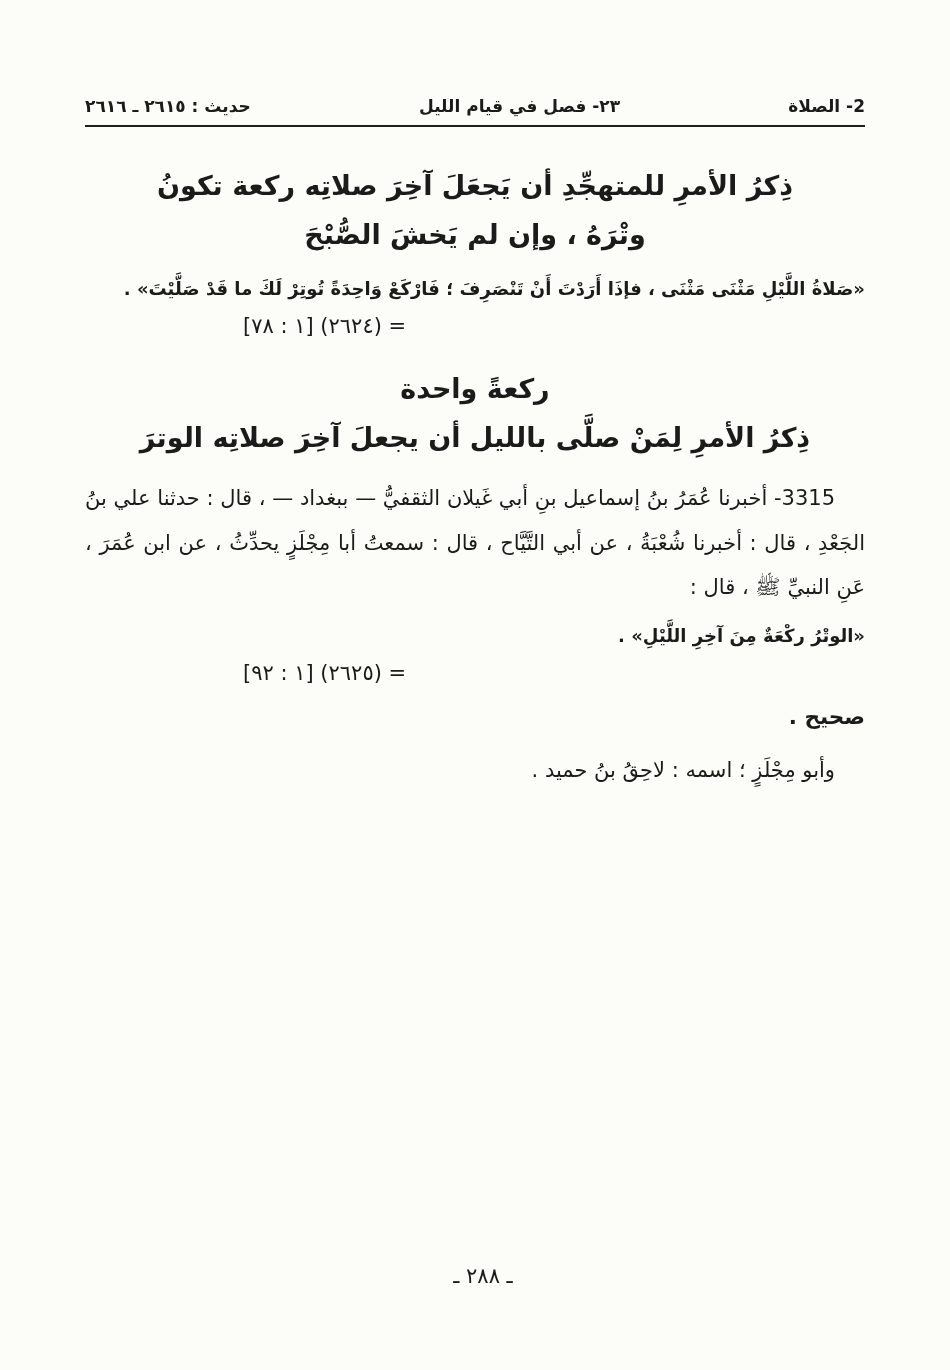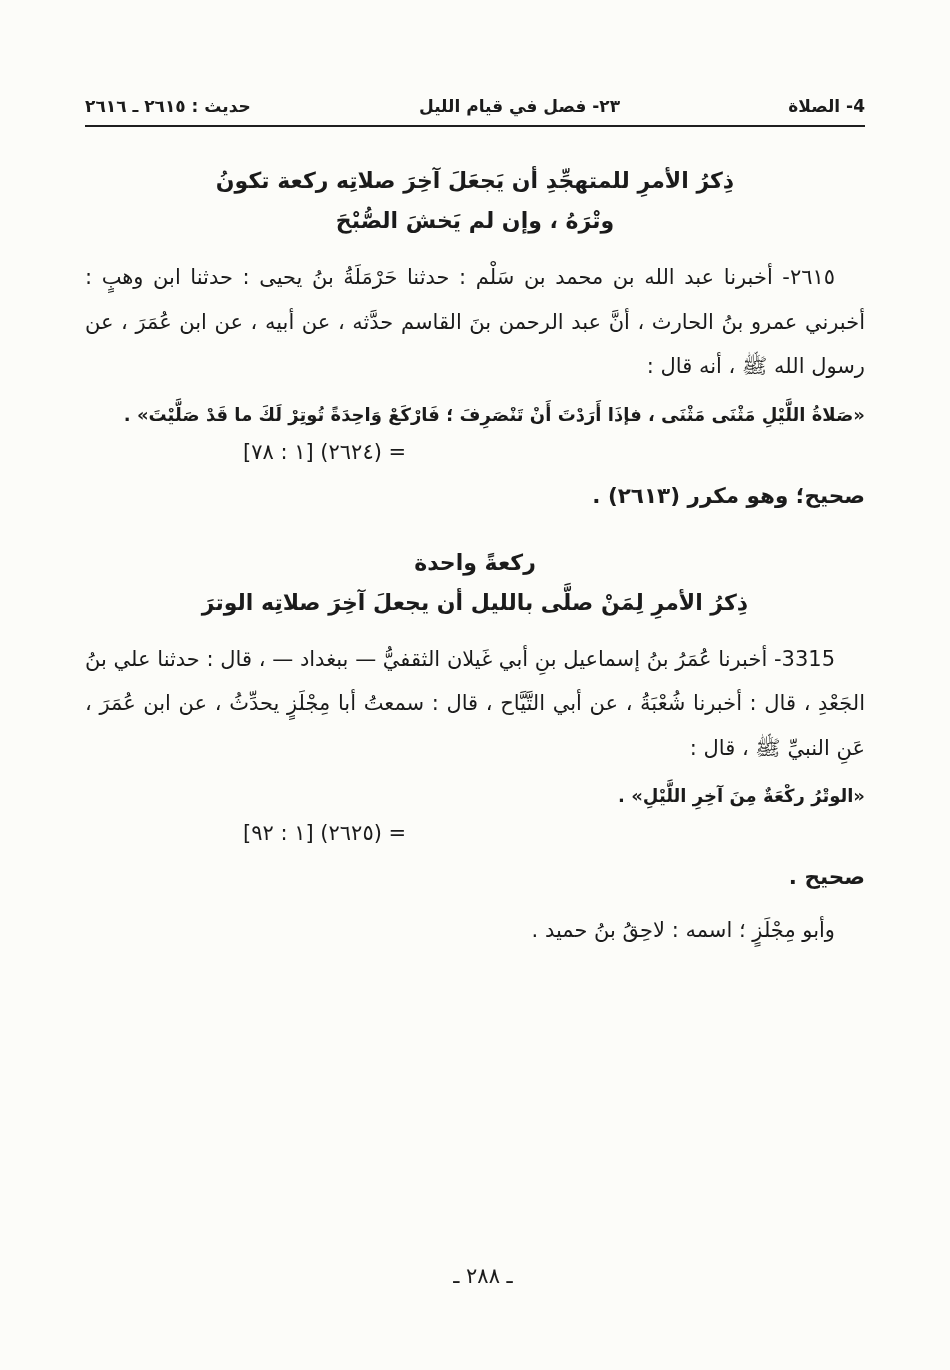--- a/index.html
+++ b/index.html
@@ -31,21 +31,21 @@
   .header-rule {
     height: 2px;
     background: #1f1f1f;
     margin-top: 9px;
   }
   
   .page-body { margin-top: 34px; }
   .chapter-title {
     text-align: center;
     font-weight: bold;
-    font-size: 22px;
+    font-size: 27px;
     line-height: 1.82;
     margin: 26px 0 12px 0;
   }
   .chapter-title.first { margin-top: 20px; }
   .title-line { display: block; }
   .isnad {
     font-size: 21px;
     line-height: 2.12;
     text-align: justify;
     text-indent: 30px;
@@ -91,40 +91,38 @@
     letter-spacing: 1px;
     padding-left: 16px;
   }
 </style>
 </head>
 <body>
 
 <div class="page">
 
   <div class="header-bar">
-    <span>4- الصلاة</span>
+    <span>2- الصلاة</span>
     <span>٢٣- فصل في قيام الليل</span>
     <span>حديث : ٢٦١٥ ـ ٢٦١٦</span>
   </div>
   <div class="header-rule"></div>
 
   <main class="page-body">
 
     <h2 class="chapter-title first">
       <span class="title-line">ذِكرُ الأمرِ للمتهجِّدِ أن يَجعَلَ آخِرَ صلاتِه ركعة تكونُ</span>
       <span class="title-line">وتْرَهُ ، وإن لم يَخشَ الصُّبْحَ</span>
     </h2>
 
-    <p class="isnad">٢٦١٥- أخبرنا عبد الله بن محمد بن سَلْم : حدثنا حَرْمَلَةُ بنُ يحيى : حدثنا ابن وهبٍ : أخبرني عمرو بنُ الحارث ، أنَّ عبد الرحمن بنَ القاسم حدَّثه ، عن أبيه ، عن ابن عُمَرَ ، عن رسول الله ﷺ ، أنه قال :</p>
 
     <p class="matn">«صَلاةُ اللَّيْلِ مَثْنَى مَثْنَى ، فإذَا أَرَدْتَ أَنْ تَنْصَرِفَ ؛ فَارْكَعْ وَاحِدَةً تُوتِرْ لَكَ ما قَدْ صَلَّيْتَ» .</p>
 
     <p class="ref">= (٢٦٢٤) [١ : ٧٨]</p>
 
-    <p class="grade">صحيح؛ وهو مكرر (٢٦١٣) .</p>
 
     <h2 class="chapter-title">
       <span class="title-line">ركعةً واحدة</span>
       <span class="title-line">ذِكرُ الأمرِ لِمَنْ صلَّى بالليل أن يجعلَ آخِرَ صلاتِه الوترَ</span>
     </h2>
 
     <p class="isnad">3315- أخبرنا عُمَرُ بنُ إسماعيل بنِ أبي غَيلان الثقفيُّ — ببغداد — ، قال : حدثنا علي بنُ الجَعْدِ ، قال : أخبرنا شُعْبَةُ ، عن أبي التَّيَّاح ، قال : سمعتُ أبا مِجْلَزٍ يحدِّثُ ، عن ابن عُمَرَ ، عَنِ النبيِّ ﷺ ، قال :</p>
 
     <p class="matn short">«الوتْرُ ركْعَةٌ مِنَ آخِرِ اللَّيْلِ» .</p>
 

